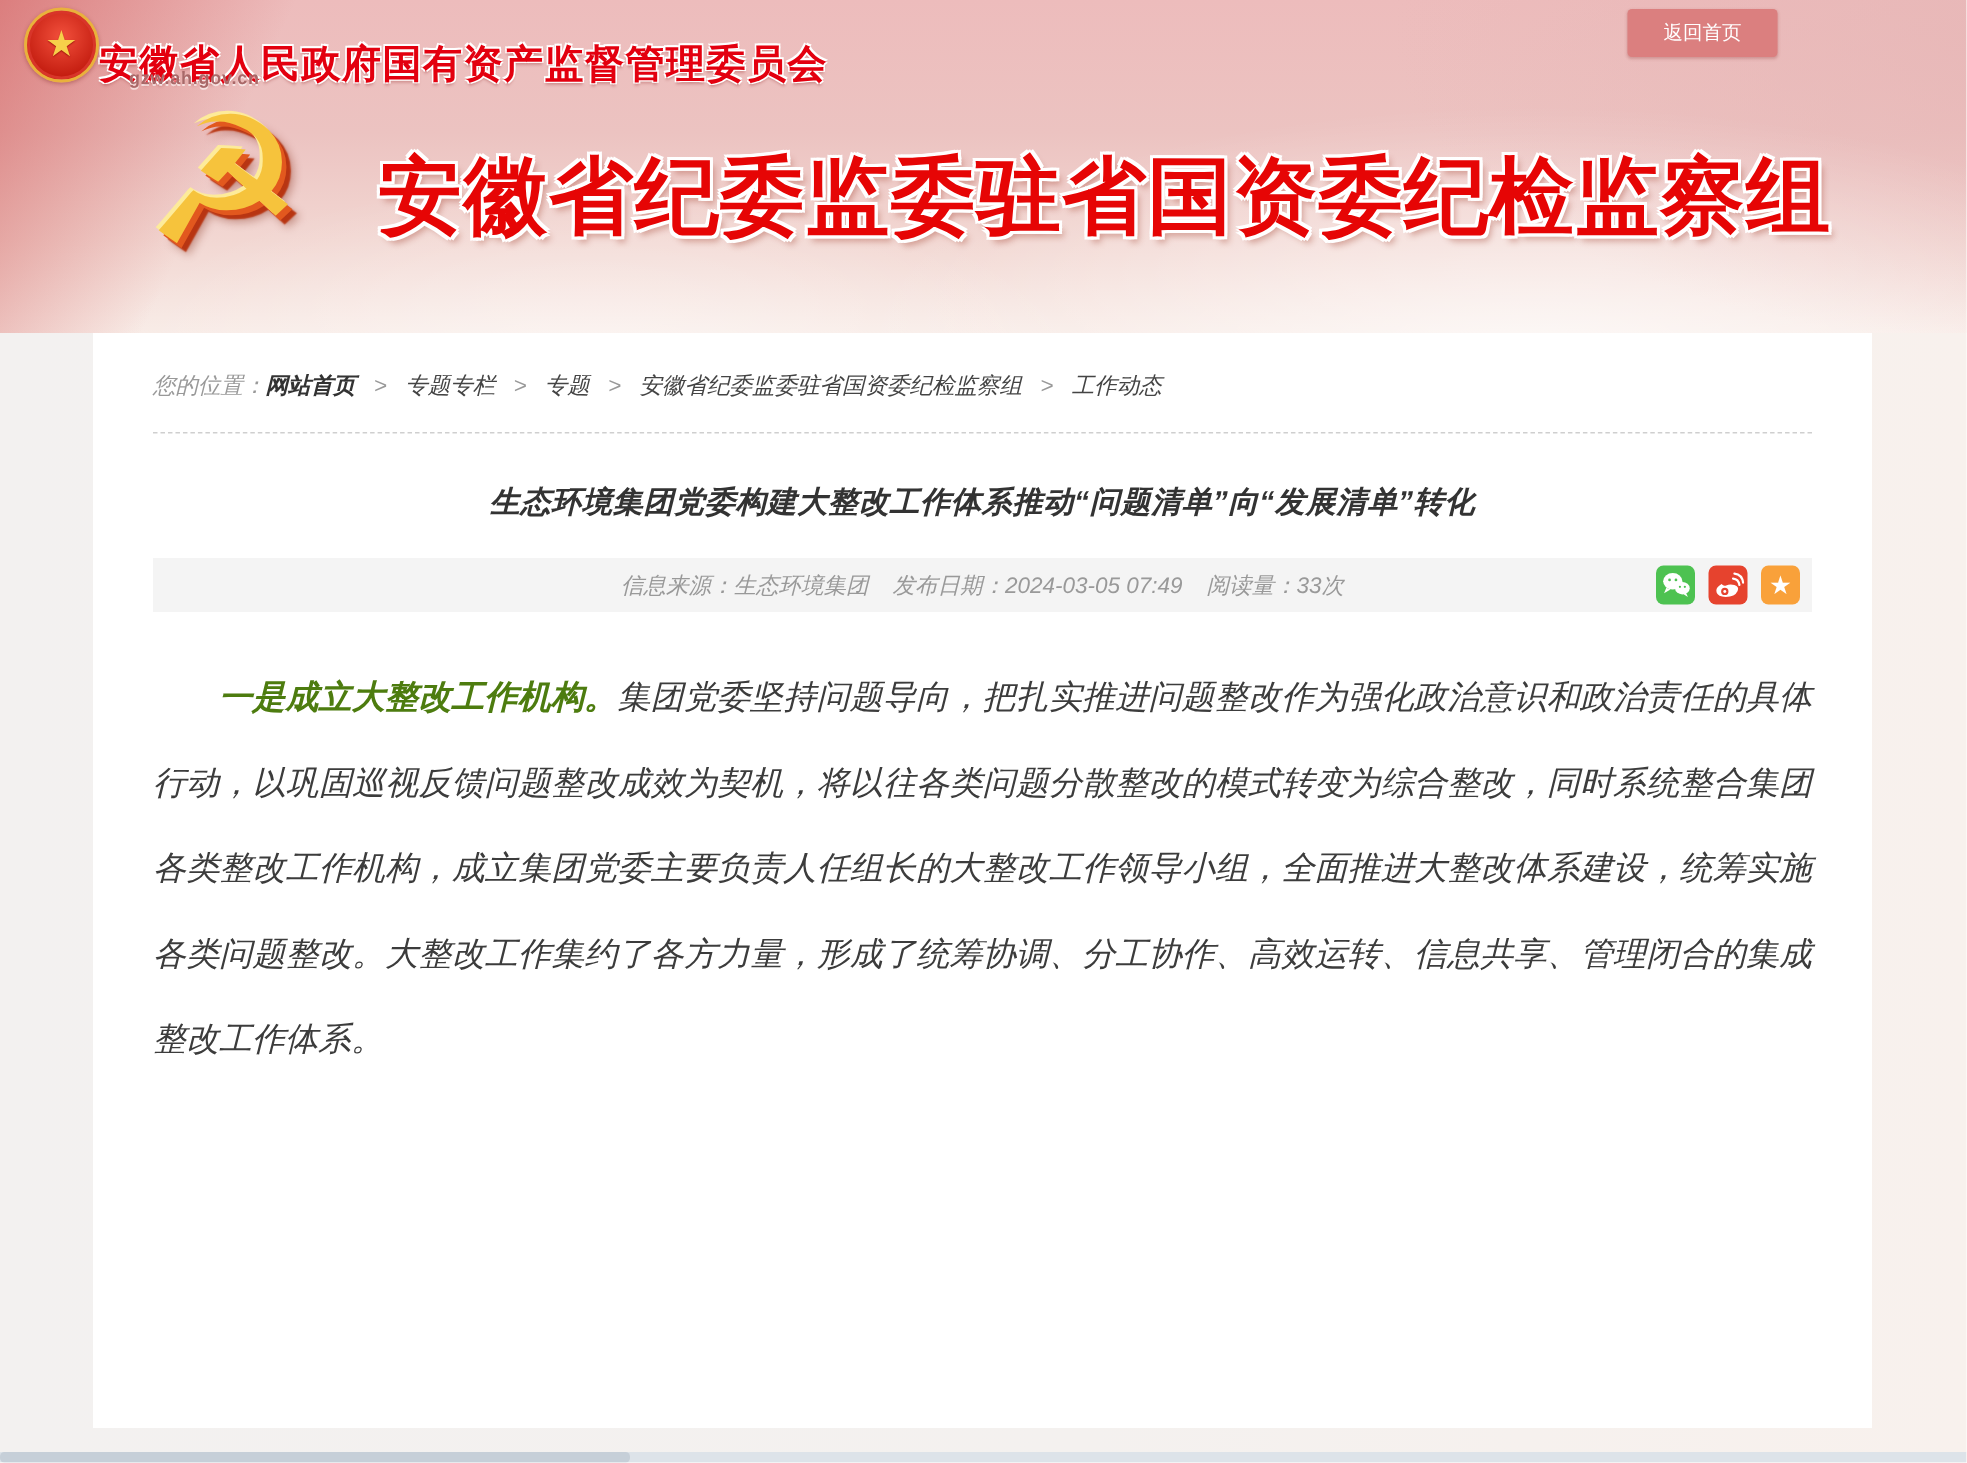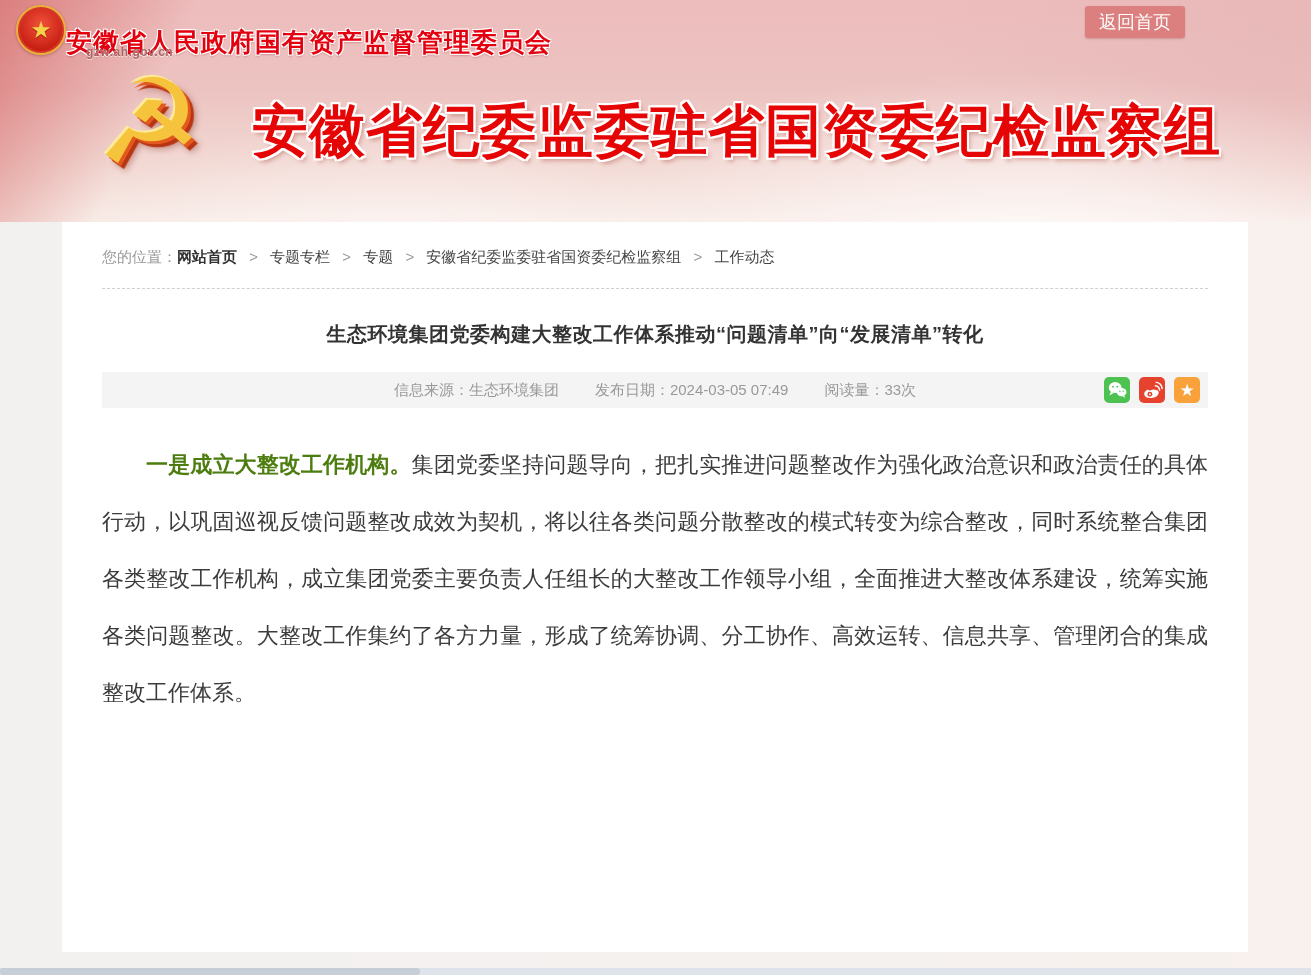--- a/index.html
+++ b/index.html
@@ -40,21 +40,21 @@
   }
   .site-url {
     position: absolute; left: 86px; top: 45px;
     font-size: 12px; font-weight: bold; color: #a96868; letter-spacing: 0.5px;
     text-shadow: 0 1px 0 rgba(255,255,255,0.6);
   }
 
   .back-home {
     position: absolute; right: 126px; top: 6px;
     width: 100px; height: 32px; border: none; border-radius: 3px;
-    background: #db7f7f; color: #fff; font-size: 18px;
+    background: #db7f7f; color: #fff; font-size: 13px;
     font-family: inherit; cursor: pointer; line-height: 32px; text-align: center;
     box-shadow: 0 1px 2px rgba(150,60,60,0.3);
   }
 
   .banner-emblem {
     position: absolute; left: 96px; top: 52px;
     font-size: 118px; line-height: 140px;
     color: #f6c33c;
     text-shadow: -2px -2px 0 #fdeb9a, 3px 3px 0 #e2581e, 6px 6px 1px #b83512, 8px 8px 6px rgba(120,30,10,0.35);
   }
@@ -64,41 +64,42 @@
     white-space: nowrap;
     text-shadow: -2px -2px 0 #fff, 2px -2px 0 #fff, -2px 2px 0 #fff, 2px 2px 0 #fff,
                  0 -2px 0 #fff, 0 2px 0 #fff, -2px 0 0 #fff, 2px 0 0 #fff,
                  3px 4px 4px rgba(150,40,20,0.35);
   }
 
   
   .card {
     position: absolute; left: 62px; top: 222px; width: 1186px; bottom: 23px;
     background: #ffffff;
+    font-style: italic;
   }
 
   .breadcrumb {
     margin: 0 40px; padding: 26px 0 21px;
     border-bottom: 1px dashed #cfcfcf;
     font-size: 15px; color: #999;
   }
   .breadcrumb .crumb { color: #444; cursor: pointer; }
   .breadcrumb .crumb.first { font-weight: bold; color: #333; }
   .breadcrumb .sep { color: #999; margin: 0 8px; }
 
   .article-title {
     margin: 32px 40px 0;
     text-align: center; font-size: 20px; font-weight: 600; color: #333;
     letter-spacing: 0.5px;
   }
 
   .meta-bar {
     position: relative; margin: 24px 40px 0; height: 36px;
     background: #f4f4f4;
-    display: flex; align-items: center; justify-content: center; gap: 36px;
+    display: flex; align-items: center; justify-content: center; gap: 16px;
     font-size: 15px; color: #999;
   }
   .share-icons { position: absolute; right: 8px; top: 5px; display: flex; gap: 9px; }
   .share-icon {
     width: 26px; height: 26px; border-radius: 5px; cursor: pointer;
     display: flex; align-items: center; justify-content: center;
   }
   .share-icon svg { width: 22px; height: 22px; display: block; }
   .share-icon .star-glyph { color: #fff; font-size: 17px; line-height: 1; }
 

